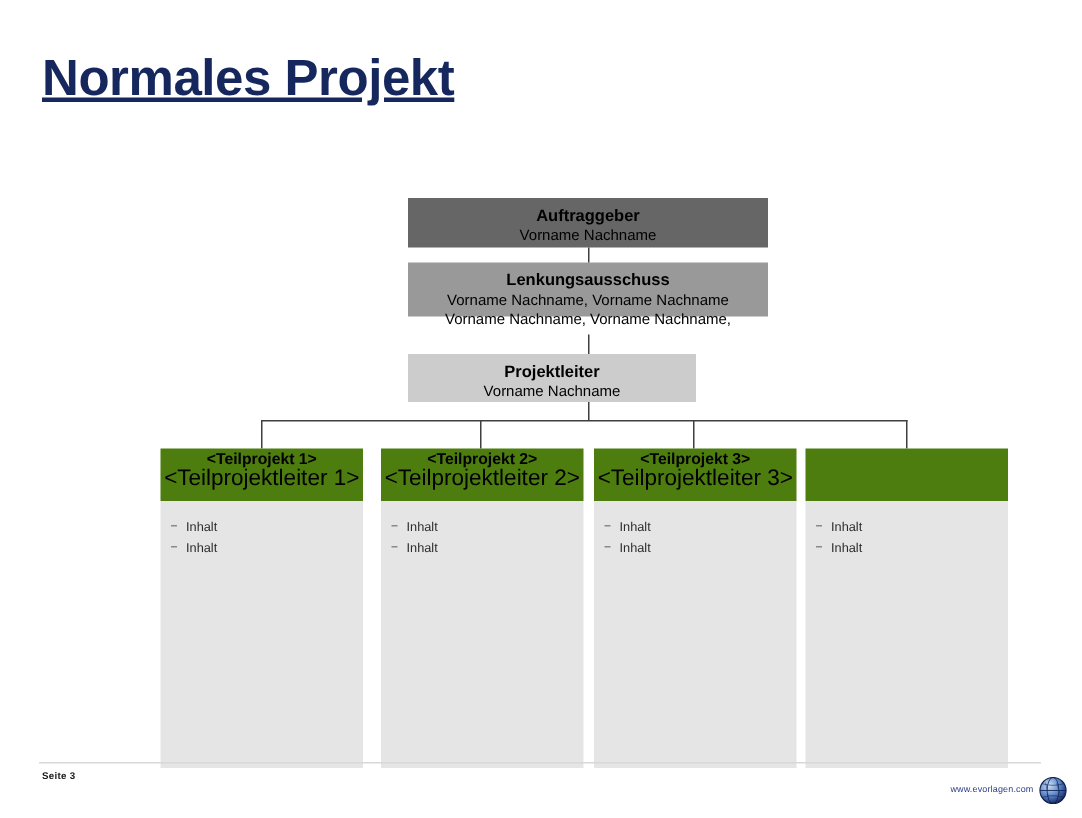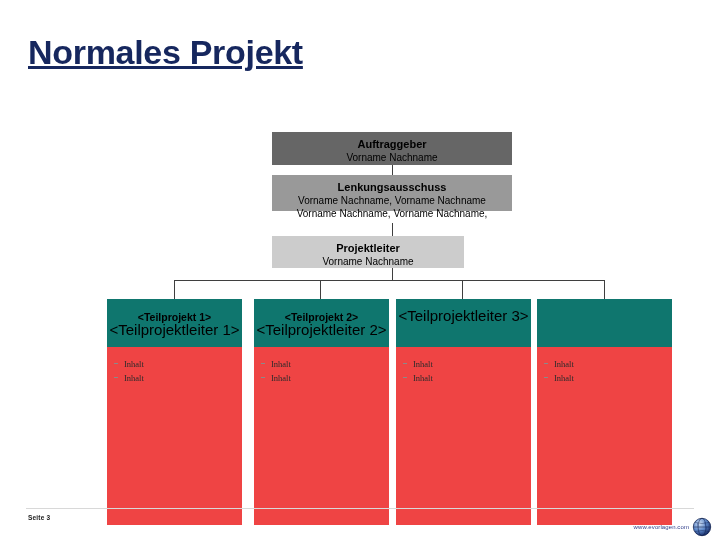--- a/index.html
+++ b/index.html
@@ -104,42 +104,41 @@
     top: 259px;
     width: 135px;
   }
   .sp-1 { left: 107px; }
   .sp-2 { left: 254px; }
   .sp-3 { left: 396px; }
   .sp-4 { left: 537px; }
 
   .sp-header {
     box-sizing: border-box;
-    height: 48px;
-    background: #0f766e;
+    height: 35px;
+    background: #4d7c0f;
     color: #000000;
     text-align: center;
-    padding-top: 11px;
+    padding-top: 0;
   }
   .sp-header .sp-title {
     font-size: 10.5px;
     font-weight: bold;
     line-height: 14px;
   }
   .sp-header .sp-lead {
     font-size: 15px;
     line-height: 12px;
   }
 
   .sp-body {
     box-sizing: border-box;
     height: 178px;
-    background: #ef4444;
+    background: #e5e5e5;
     padding: 11px 0 0 7px;
-    font-family: Liberation Serif, serif;
   }
   .sp-item {
     display: flex;
     align-items: baseline;
     font-size: 8.5px;
     color: #2b2b2b;
     line-height: 13px;
     margin-bottom: 1px;
   }
   .sp-bullet {
@@ -253,20 +252,21 @@
         </div>
         <div class="sp-item">
           <span class="sp-bullet"></span>
           <span>Inhalt</span>
         </div>
       </div>
     </div>
 
     <div class="subproject sp-3">
       <div class="sp-header">
+        <div class="sp-title">&lt;Teilprojekt 3&gt;</div>
         <div class="sp-lead">&lt;Teilprojektleiter 3&gt;</div>
       </div>
       <div class="sp-body">
         <div class="sp-item">
           <span class="sp-bullet"></span>
           <span>Inhalt</span>
         </div>
         <div class="sp-item">
           <span class="sp-bullet"></span>
           <span>Inhalt</span>

